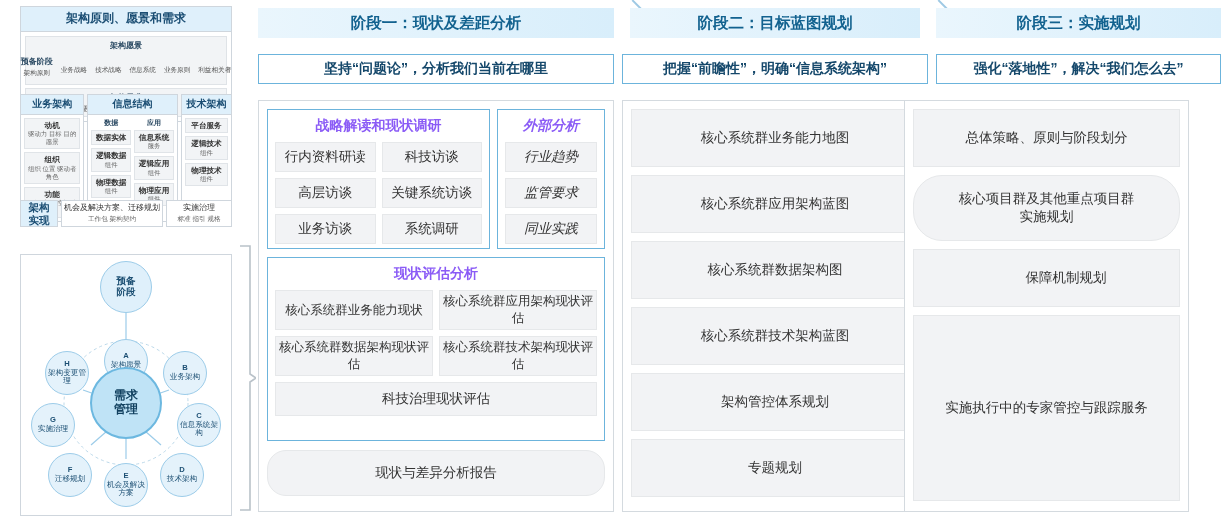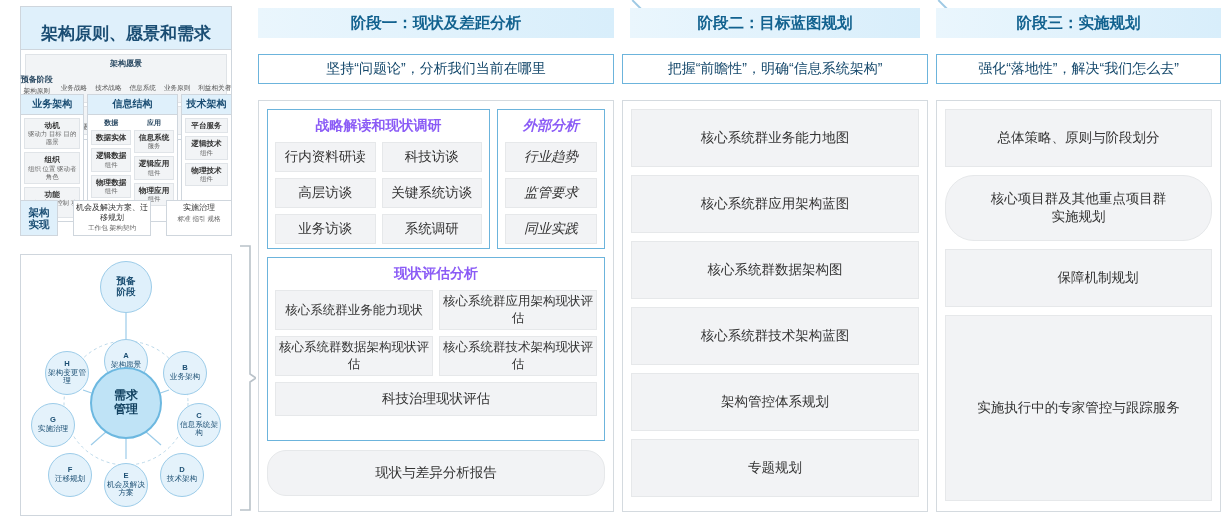--- a/index.html
+++ b/index.html
@@ -15,21 +15,21 @@
 
   
   .left-col {
     position: absolute; left: 8px; top: 6px; width: 234px; height: 508px;
   }
   .panel {
     border: 1px solid #cfd6dd; background: #fff;
   }
   .panel-title {
     background: #dff0fb; color: #1a4d73; font-weight: bold;
-    text-align: center; font-size: 17px; padding: 15px 0 4px;
+    text-align: center; font-size: 12px; padding: 3px 0 4px;
     border-bottom: 1px solid #cfd6dd;
   }
   .box {
     background: #f2f4f6; border: 1px solid #dfe3e7;
     text-align: center; color: #333;
   }
   .xtiny { font-size: 6.6px; line-height: 1.2; }
 
   
   #arch-principles { position:absolute; left:12px; top:0; width:212px; }
@@ -50,21 +50,21 @@
   .dom-col .bd { padding:3px; }
   .mini {
     background:#f2f4f6; border:1px solid #e0e4e8; text-align:center;
     font-size:7.4px; line-height:1.25; padding:2px 1px; margin-bottom:3px;
     color:#333;
   }
   .mini b { font-weight:bold; font-size:7.6px; display:block; }
   .mini .c { color:#666; font-size:6.4px; display:block; }
 
   
-  #arch-impl { position:absolute; left:12px; top:194px; width:212px; display:flex; gap:15px;}
+  #arch-impl { position:absolute; left:12px; top:194px; width:212px; display:flex; gap:3px;}
   .impl-label {
     width:38px; background:#dff0fb; color:#1a4d73; font-weight:bold;
     display:flex; align-items:center; justify-content:center; text-align:center;
     font-size:10.5px; line-height:1.2; border:1px solid #cfd6dd;
   }
   .impl-cell { flex:1; border:1px solid #cfd6dd; background:#fff; padding:2px;}
   .impl-cell .t { font-size:8px; text-align:center; color:#333; line-height:1.2;}
   .impl-cell .s { font-size:6.6px; text-align:center; color:#666; margin-top:2px;}
 
   
@@ -94,21 +94,21 @@
     display:flex; align-items:center; justify-content:center;
   }
   .chev {
     position:absolute; top:4px; width:22px; height:22px;
     border-top:2px solid #9ec9e4; border-right:2px solid #9ec9e4;
     transform: rotate(45deg);
   }
   .slogan {
     position:absolute; height:30px; border:1.5px solid #6cb4dc; background:#fff;
     display:flex; align-items:center; justify-content:center;
-    font-weight:normal; font-size:14px; color:#15486b;
+    font-weight:bold; font-size:14px; color:#15486b;
   }
   .phase-body {
     position:absolute; border:1px solid #d4dadf; background:#fff;
   }
   .grey-card {
     background:#f2f3f5; border:1px solid #e6e8ea; color:#333;
     display:flex; align-items:center; justify-content:center;
     text-align:center; font-size:13.5px; line-height:1.35;
   }
   .blue-box { border:1.5px solid #6cb4dc; background:#fff; }
@@ -356,21 +356,21 @@
     <div class="grey-card" style="height:58px; margin-top:8px;">核心系统群数据架构图</div>
     <div class="grey-card" style="height:58px; margin-top:8px;">核心系统群技术架构蓝图</div>
     <div class="grey-card" style="height:58px; margin-top:8px;">架构管控体系规划</div>
     <div class="grey-card" style="height:58px; margin-top:8px;">专题规划</div>
   </div>
 
   <div class="phase-hd" style="left:936px; top:8px; width:285px;">阶段三：实施规划</div>
 
   <div class="slogan" style="left:936px; top:54px; width:285px;">强化“落地性”，解决“我们怎么去”</div>
 
-  <div class="phase-body" style="left:936px; top:100px; width:285px; height:412px; padding:8px;">
+  <div class="phase-body" style="left:904px; top:100px; width:285px; height:412px; padding:8px;">
     <div class="grey-card" style="height:58px;">总体策略、原则与阶段划分</div>
     <div class="grey-card" style="height:66px; margin-top:8px; white-space:pre-line;border-radius:29px;">核心项目群及其他重点项目群
 实施规划</div>
     <div class="grey-card" style="height:58px; margin-top:8px;padding-left:39px;">保障机制规划</div>
     <div class="grey-card" style="height:186px; margin-top:8px;">实施执行中的专家管控与跟踪服务</div>
   </div>
 
 </div>
 
 </body></html>

